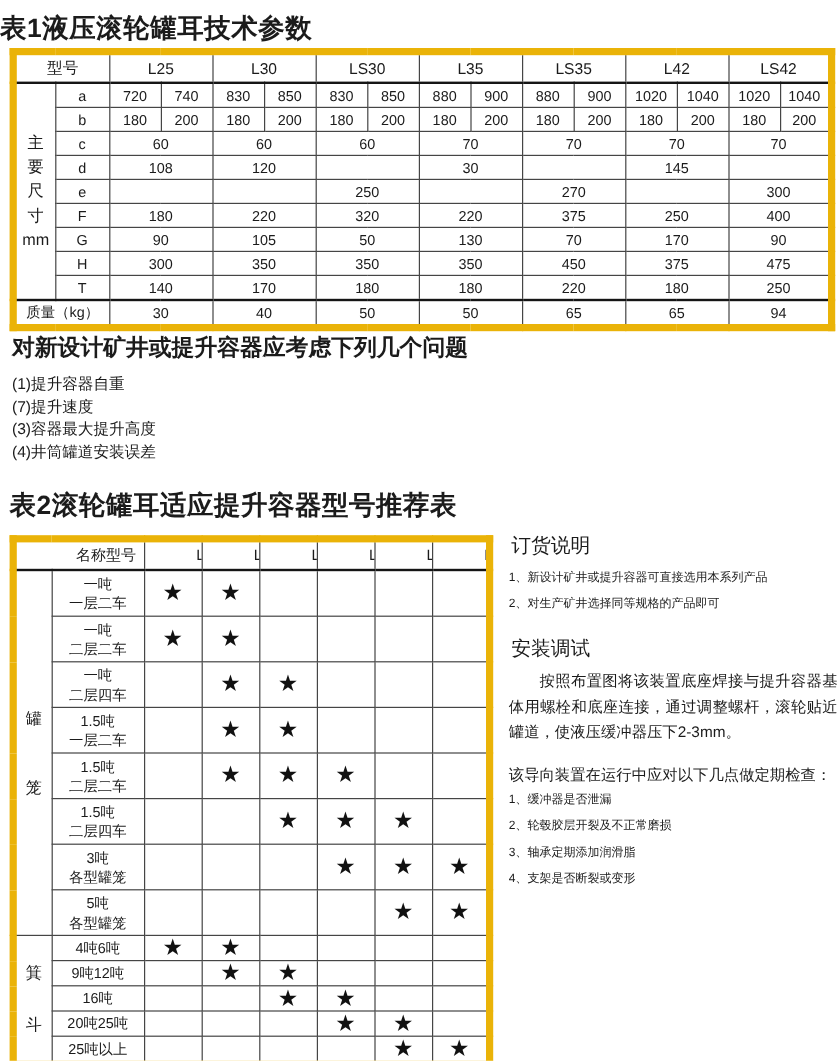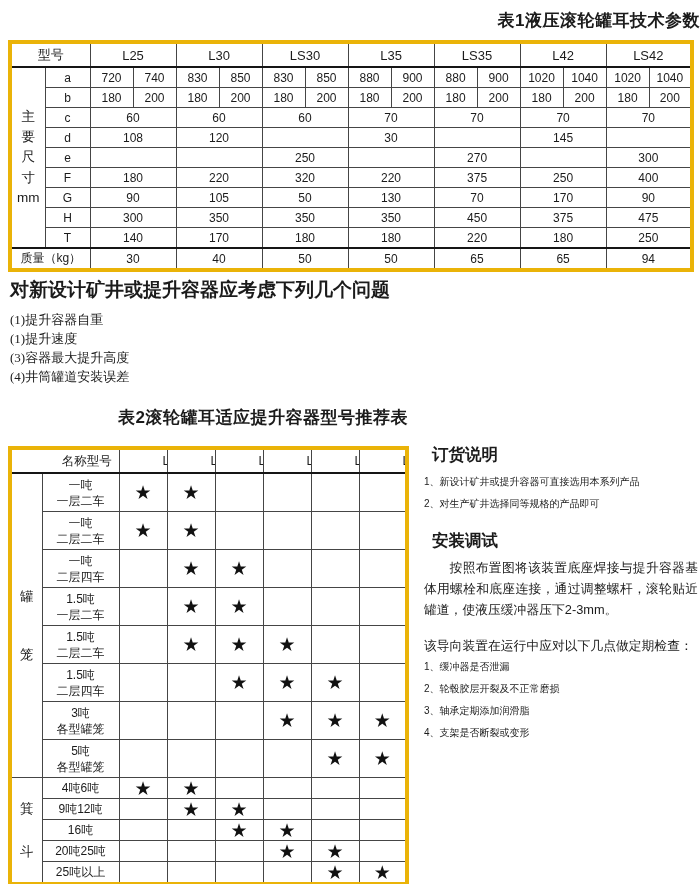--- a/index.html
+++ b/index.html
@@ -2,32 +2,32 @@
 <html><head>
 <meta charset="utf-8">
 <style>
   html,body{margin:0;padding:0;}
   body{
     width:700px;height:884px;background:#ffffff;position:relative;overflow:hidden;
     font-family:"Liberation Sans","DejaVu Sans",sans-serif;color:#1b1b1b;
     -webkit-font-smoothing:antialiased;
   }
   .abs{position:absolute;}
-  .t-title{font-weight:bold;font-size:17px;text-align:right;letter-spacing:.5px;}
+  .t-title{font-weight:bold;font-size:22px;text-align:left;letter-spacing:.5px;}
   #title1{top:9px;left:0;width:700px;}
   #table1-wrap{top:40px;left:8px;}
-  #notes{top:277px;left:10px;font-family:Liberation Serif, serif;}
+  #notes{top:277px;left:10px;}
   #notes .nh{font-weight:bold;font-size:19px;margin:0 0 7px 0;}
   #notes .ni{font-size:13px;line-height:19px;}
   #title2{top:406px;left:8px;width:400px;}
   #table2-wrap{top:446px;left:8px;}
   #rightcol{top:444px;left:424px;width:274px;}
 
   table{border-collapse:collapse;table-layout:fixed;}
-  #tbl1,#tbl2{border:4px solid #eab308;}
+  #tbl1,#tbl2{border:6px solid #eab308;}
   #tbl1{width:682px;}
   #tbl2{width:397px;}
   td,th{border:1px solid #454545;padding:0;text-align:center;vertical-align:middle;
         font-weight:normal;overflow:hidden;white-space:nowrap;}
   tr.hdr th{border-bottom-width:2px;border-bottom-color:#151515;height:22px;}
   #tbl1 tr.hdr th{font-size:13px;}
   #tbl2 tr.hdr th{font-size:12.5px;padding-left:43px;}
   #tbl1 td,#tbl1 th{font-size:12px;}
   #tbl1 tr.datarow td,#tbl1 tr.datarow th{height:19px;}
   #tbl1 tr.mass td,#tbl1 tr.mass th{height:19px;border-top-width:2px;border-top-color:#151515;}
@@ -37,21 +37,21 @@
   #tbl2 td{font-size:12px;}
   #tbl2 tr.r2 td{height:37px;}
   #tbl2 tr.r1 td{height:20px;}
   .lbl2{line-height:16px;white-space:normal;}
   .star{font-size:19px;line-height:1;color:#111;}
   .catcell .vstack{display:flex;flex-direction:column;align-items:center;gap:44px;
                    font-size:13.5px;line-height:1;}
   #tbl2 .sec1 .catcell .vstack{gap:30px;}
 
   #rightcol .sec{margin-bottom:15px;}
-  #rightcol .rh{font-weight:bold;font-size:16.5px;margin:0 0 5px 8px;}
+  #rightcol .rh{font-weight:normal;font-size:16.5px;margin:0 0 5px 2px;}
   #rightcol .rl{font-size:10px;line-height:22px;}
   #rightcol .ri{font-size:12.8px;line-height:21px;}
   #rightcol .rp{font-size:12.8px;line-height:21px;text-indent:2em;margin:1px 0 0 0;
                 text-align:justify;}
 </style>
 </head>
 <body>
 
 <div id="title1" class="abs t-title">表1液压滚轮罐耳技术参数</div>
 
@@ -210,21 +210,21 @@
           <td colspan="2">94</td>
         </tr>
       </tbody>
     </table>
   </div>
 
 <div id="notes" class="abs">
   <div class="nh">对新设计矿井或提升容器应考虑下列几个问题</div>
   <div id="notes-items">
       <div class="ni">(1)提升容器自重</div>
-      <div class="ni">(1)提升速度</div>
+      <div class="ni">(7)提升速度</div>
       <div class="ni">(3)容器最大提升高度</div>
       <div class="ni">(4)井筒罐道安装误差</div>
     </div>
 </div>
 
 <div id="title2" class="abs t-title">表2滚轮罐耳适应提升容器型号推荐表</div>
 
 <div id="table2-wrap" class="abs">
     <table id="tbl2">
       <colgroup>

